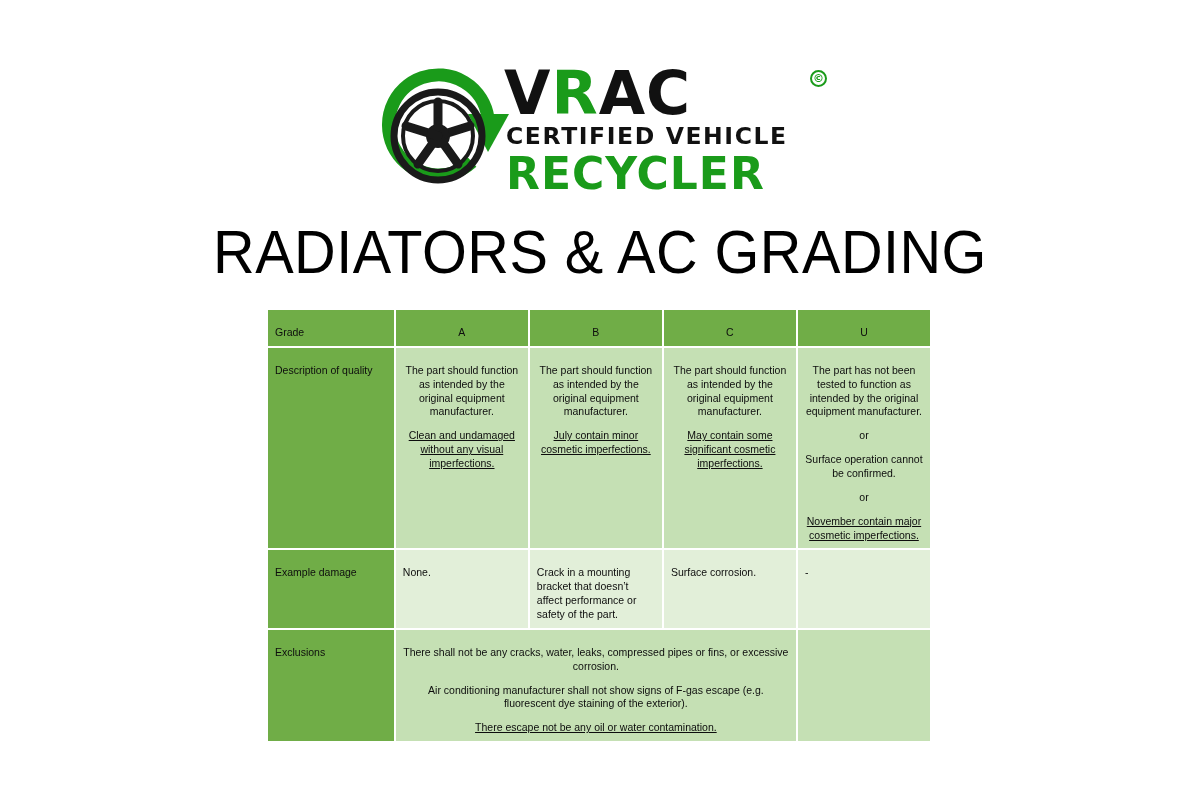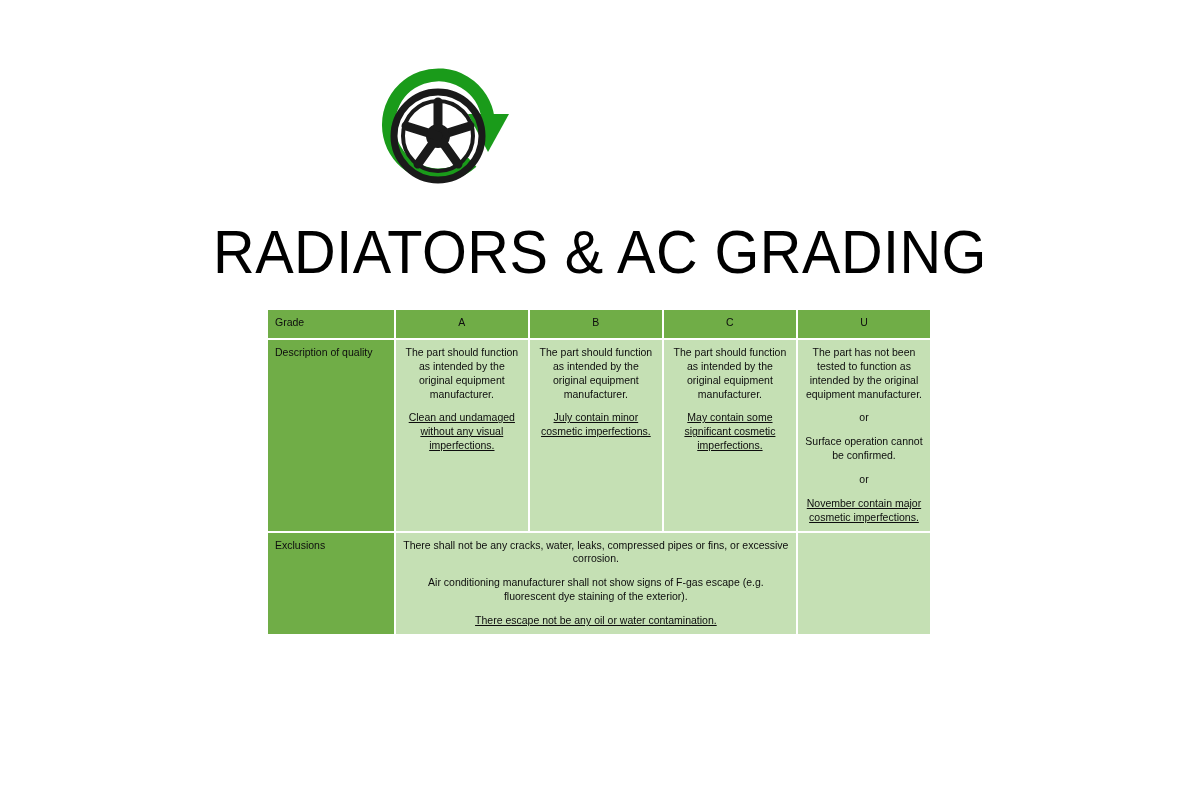--- a/index.html
+++ b/index.html
@@ -114,21 +114,21 @@
     left: 266px;
     top: 308px;
     width: 666px;
     border-collapse: separate;
     border-spacing: 2px;
     background: #ffffff;
     font-size: 10.5px;
   }
   .grade-table td, .grade-table th {
     vertical-align: top;
-    padding: 6px 7px 6px 7px;
+    padding: 16px 7px 6px 7px;
     font-weight: normal;
     color: #0d0d0d;
     line-height: 1.32;
     text-align: left;
   }
   
   .hdr-cell {
     background: #70AD47;
     font-weight: bold;
     font-size: 10.5px;
@@ -188,20 +188,28 @@
         <g fill="#1a1a1a">
           <circle cx="62" cy="55" r="3.2"></circle>
           <circle cx="76" cy="65" r="3.2"></circle>
           <circle cx="71" cy="82" r="3.2"></circle>
           <circle cx="53" cy="82" r="3.2"></circle>
           <circle cx="48" cy="65" r="3.2"></circle>
         </g>
       </svg>
     </div>
 
+    <div class="logo-text">
+      <div class="vrac-row">
+        <span class="blk">V</span><span class="grn">R</span><span class="blk">AC</span>
+      </div>
+      <div class="copy-mark">©</div>
+      <div class="certified-row">CERTIFIED VEHICLE</div>
+      <div class="recycler-row">RECYCLER</div>
+    </div>
   </div>
 
   <div class="page-title">RADIATORS &amp; AC GRADING</div>
 
   <table class="grade-table">
     <thead>
       <tr>
         <th class="hdr-cell row-label">Grade</th>
         <th class="hdr-cell center col-a">A</th>
         <th class="hdr-cell center col-b">B</th>
@@ -227,20 +235,27 @@
         </td>
         <td class="shade-mid col-u">
           <p class="cell-p">The part has not been tested to function as intended by the original equipment manufacturer.</p>
           <p class="cell-p">or</p>
           <p class="cell-p">Surface operation cannot be confirmed.</p>
           <p class="cell-p">or</p>
           <p class="cell-p">November contain major cosmetic imperfections.</p>
         </td>
       </tr>
 
+      <tr>
+        <td class="row-label">Example damage</td>
+        <td class="shade-lite col-a vmid">None.</td>
+        <td class="shade-lite col-b">Crack in a mounting bracket that doesn’t affect performance or safety of the part.</td>
+        <td class="shade-lite col-c">Surface corrosion.</td>
+        <td class="shade-lite col-u">-</td>
+      </tr>
 
       <tr>
         <td class="row-label">Exclusions</td>
         <td class="shade-mid" colspan="3">
           <p class="cell-p">There shall not be any cracks, water, leaks, compressed pipes or fins, or excessive corrosion.</p>
           <p class="cell-p">Air conditioning manufacturer shall not show signs of F-gas escape (e.g. fluorescent dye staining of the exterior).</p>
           <p class="cell-p">There escape not be any oil or water contamination.</p>
         </td>
         <td class="shade-mid col-u"></td>
       </tr>

